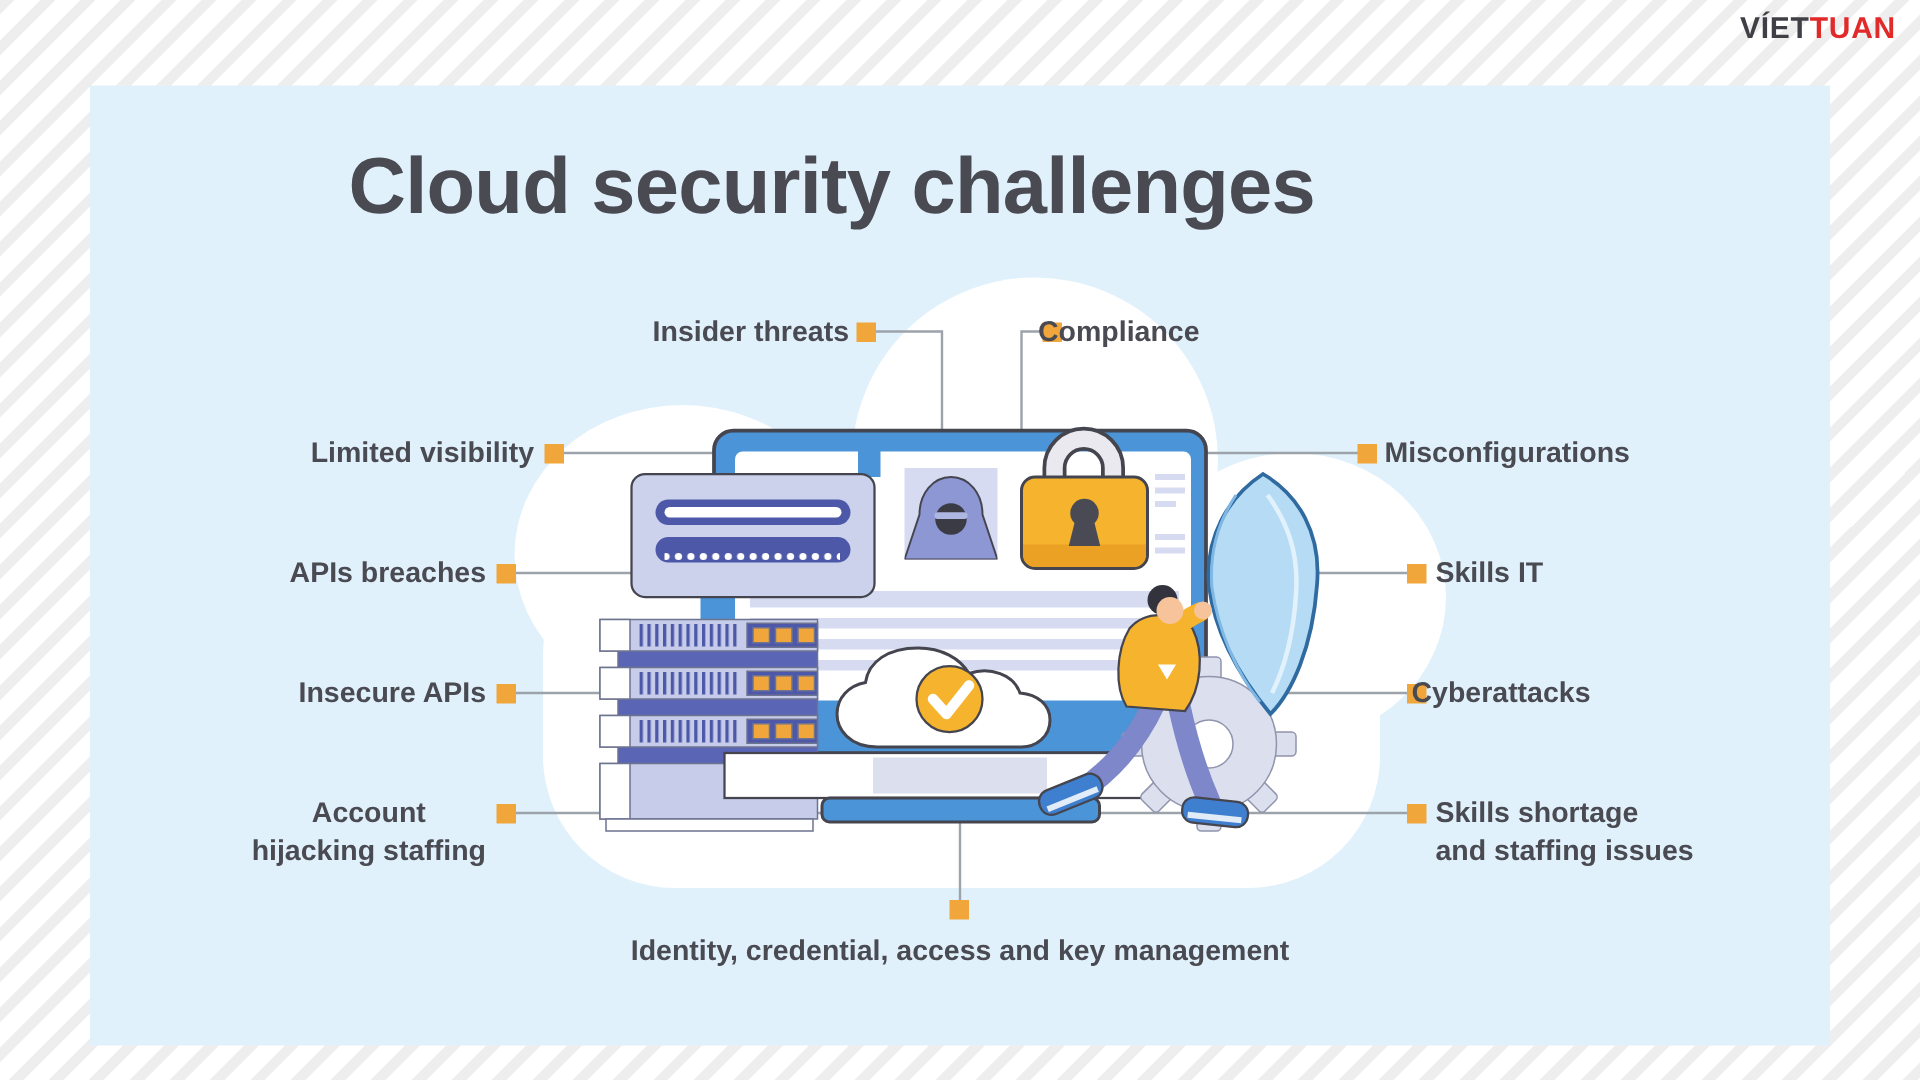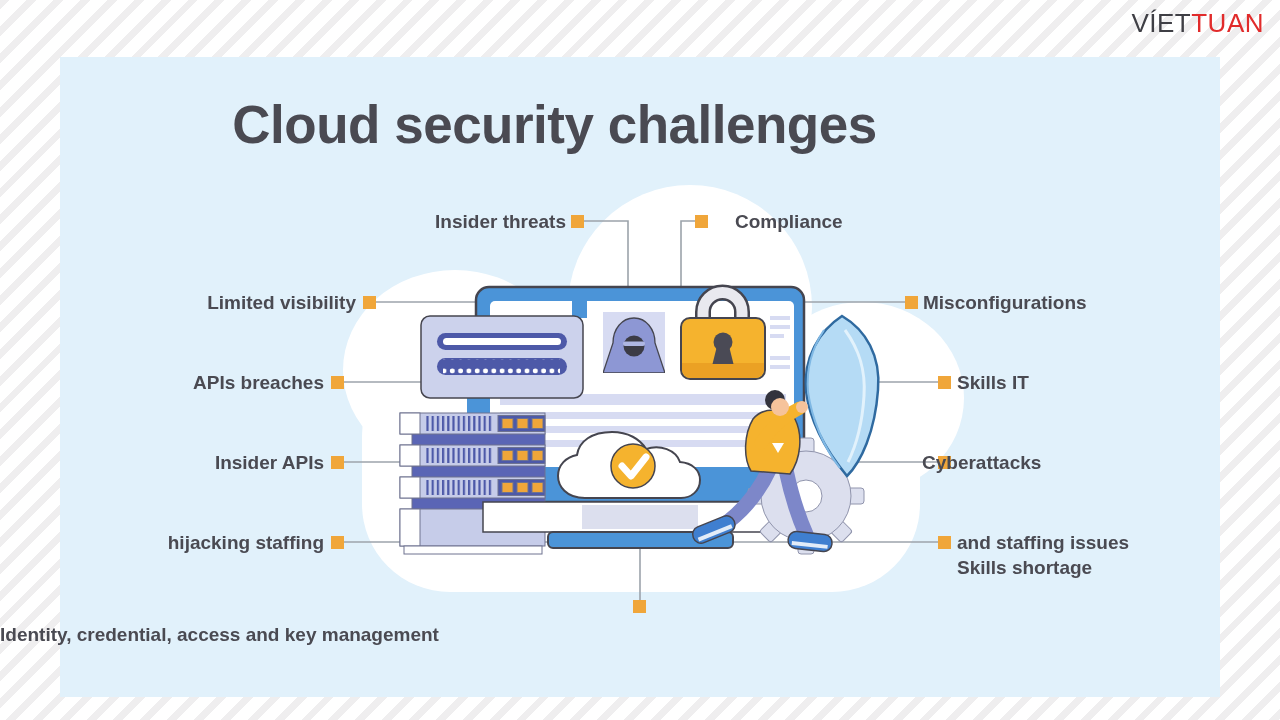--- a/index.html
+++ b/index.html
@@ -9,29 +9,29 @@
     --server-fill:#C6CCE9; --server-mid:#5A65B5; --lock-yellow:#F5B32E; --lock-yellow-dark:#EBA124;
     --keyhole:#4A4A55; --shield-fill:#B5DBF5; --shield-stroke:#2F6AA0; --skin:#F6C39B;
     --hair:#33333D; --pants:#7D87C9; --shoe:#3F7FD0; --outline:#45454F; --gear:#DCDFEE;
     --periwinkle:#8D97D4;
   }
   *{margin:0;padding:0;box-sizing:border-box}
   body{font-family:"Liberation Sans",sans-serif;background:#fff}
   .stage{position:relative;width:1280px;height:720px;overflow:hidden;
     background:repeating-linear-gradient(135deg,var(--stripe) 0 7px,#ffffff 7px 19px);}
   .panel{position:absolute;left:60px;top:57px;width:1160px;height:640px;background:var(--panel-bg);}
-  .logo{position:absolute;top:8px;right:16px;font-size:26px;font-weight:normal;letter-spacing:.5px;white-space:nowrap}
+  .logo{position:absolute;top:8px;right:16px;font-size:20px;font-weight:bold;letter-spacing:.5px;white-space:nowrap}
   .logo .p1{color:var(--logo-dark)} .logo .p2{color:var(--logo-red)}
   .title{position:absolute;top:94px;left:0;width:1109px;text-align:center;font-size:53px;
     font-weight:bold;color:var(--text-dark);letter-spacing:-.5px}
   .illus{position:absolute;left:0;top:0;width:1280px;height:720px}
   .lbl{position:absolute;font-size:19px;font-weight:bold;color:var(--text-dark);
     line-height:1.32;white-space:nowrap}
   .lbl.r{text-align:center}
-  .lbl.c{}
+  .lbl.c{text-align:center}
   
   .f-accent{fill:var(--accent-marker)} .f-blue{fill:var(--monitor-blue)} .f-indigo{fill:var(--indigo)}
   .f-lav{fill:var(--lavender)} .f-lavcard{fill:var(--lavender-card)} .f-server{fill:var(--server-fill)}
   .f-servermid{fill:var(--server-mid)} .f-yellow{fill:var(--lock-yellow)} .f-yellowdark{fill:var(--lock-yellow-dark)}
   .f-key{fill:var(--keyhole)} .f-shield{fill:var(--shield-fill)} .f-skin{fill:var(--skin)}
   .f-hair{fill:var(--hair)} .f-shoe{fill:var(--shoe)} .f-gear{fill:var(--gear)} .f-peri{fill:var(--periwinkle)}
   .s-out{stroke:var(--outline)}
   .st-line{stroke:var(--connector-line);stroke-width:1.6;fill:none}
 </style>
 </head>
@@ -217,28 +217,29 @@
       <path d="M753 419 C744 434 743 458 751 471 L790 474 C801 459 803 435 795 419 C783 407 763 407 753 419 Z" class="f-yellow s-out" stroke-width="1.5"></path>
       <path d="M772 443 l6 10 l6 -10 z" fill="#fff"></path>
       <path d="M761 443 C771 429 785 415 800 408" stroke="var(--lock-yellow)" stroke-width="13" fill="none" stroke-linecap="round"></path>
       <circle cx="802" cy="407" r="6" class="f-skin"></circle>
       <circle cx="775" cy="400" r="10" class="f-hair"></circle>
       <circle cx="780" cy="407" r="9" class="f-skin"></circle>
     </g>
   </svg>
 
   <div class="lbl r" style="right:714px;top:209px">Insider threats</div>
-  <div class="lbl" style="left:735px;top:209px">Compliance</div>
+  <div class="lbl" style="left:692px;top:209px">Compliance</div>
   <div class="lbl r" style="right:924px;top:290px">Limited visibility</div>
   <div class="lbl" style="left:923px;top:290px">Misconfigurations</div>
   <div class="lbl r" style="right:956px;top:370px">APIs breaches</div>
   <div class="lbl" style="left:957px;top:370px">Skills IT</div>
-  <div class="lbl r" style="right:956px;top:450px">Insider APIs</div>
-  <div class="lbl" style="left:922px;top:450px">Cyberattacks</div>
+  <div class="lbl r" style="right:956px;top:450px">Insecure APIs</div>
+  <div class="lbl" style="left:941px;top:450px">Cyberattacks</div>
   <div class="lbl r" style="right:956px;top:530px">
+    <div>Account</div>
     <div>hijacking staffing</div>
   </div>
   <div class="lbl" style="left:957px;top:530px">
+    <div>Skills shortage</div>
     <div>and staffing issues</div>
-    <div>Skills shortage</div>
   </div>
   <div class="lbl c" style="left:0;width:1280px;top:622px">Identity, credential, access and key management</div>
 </div>
 
 </body></html>

